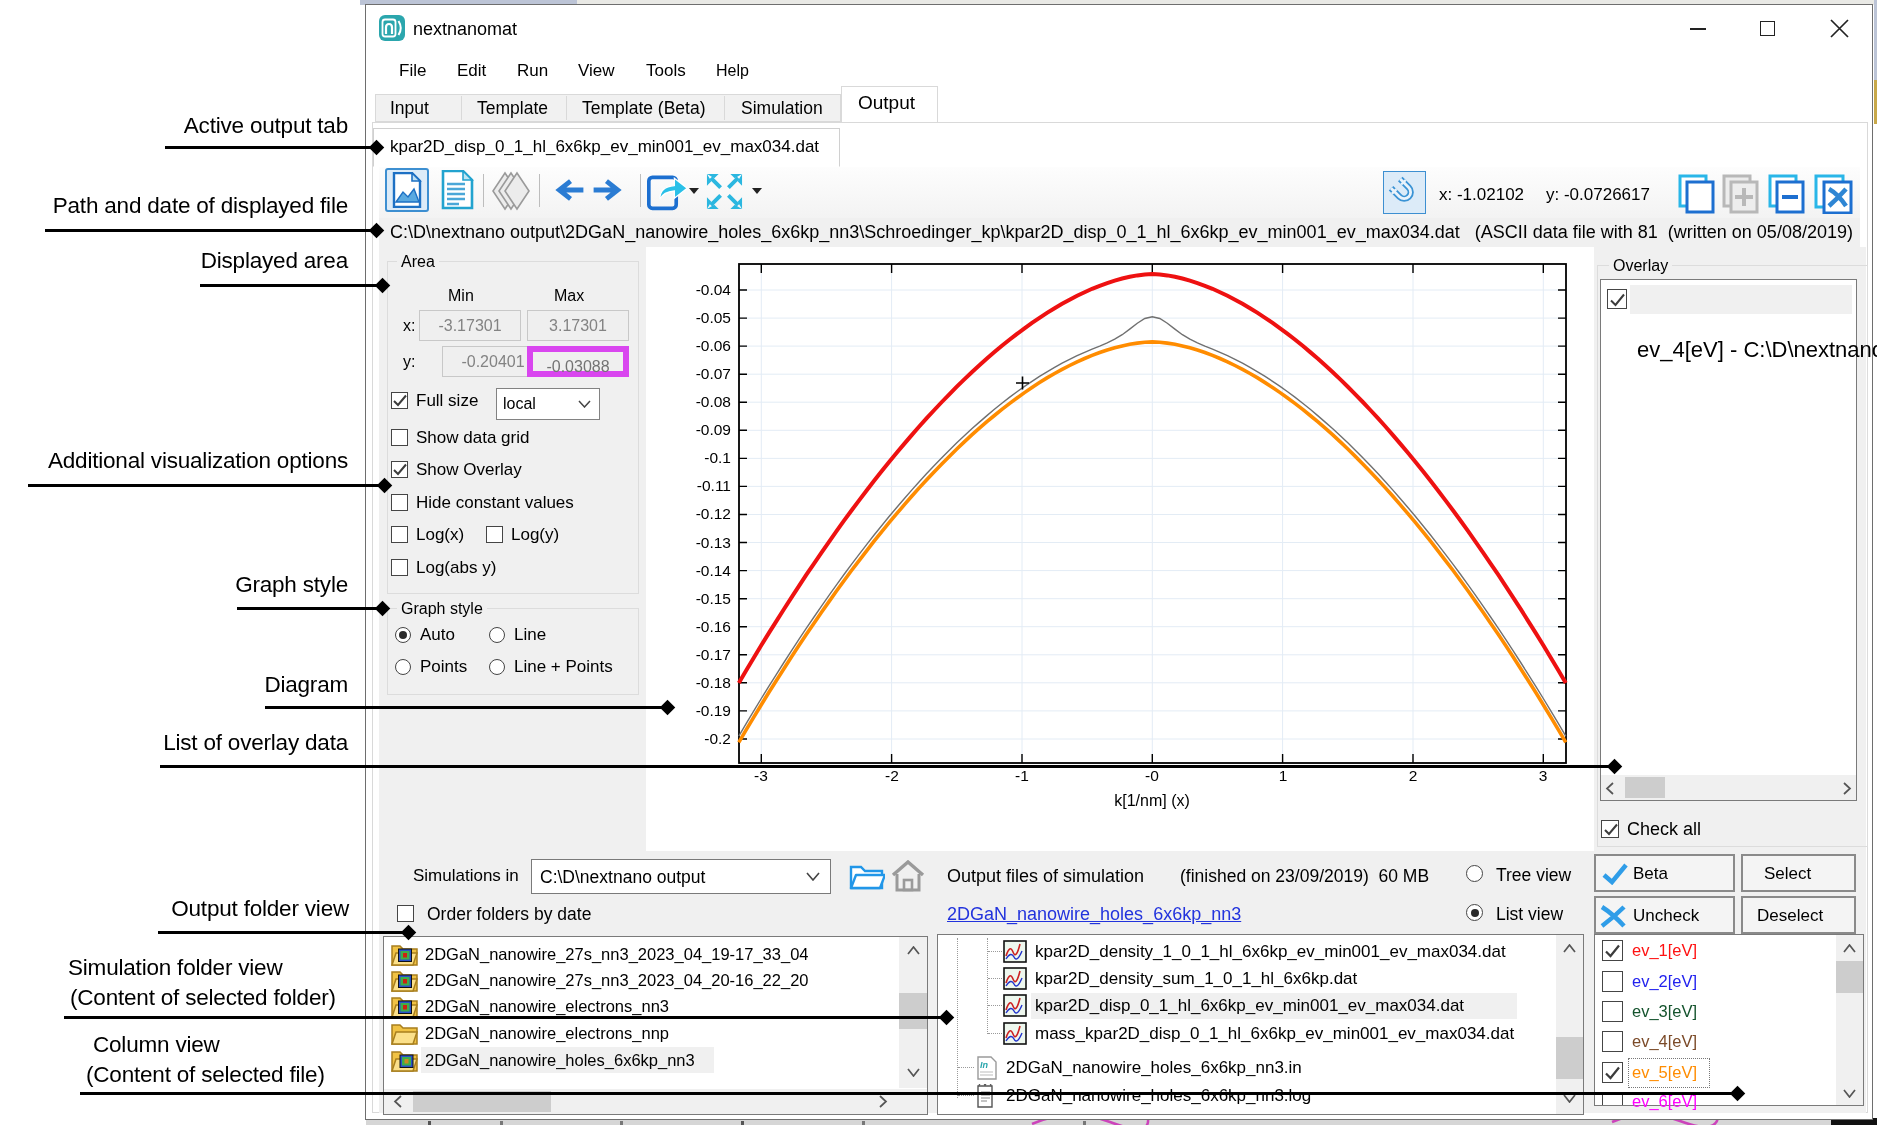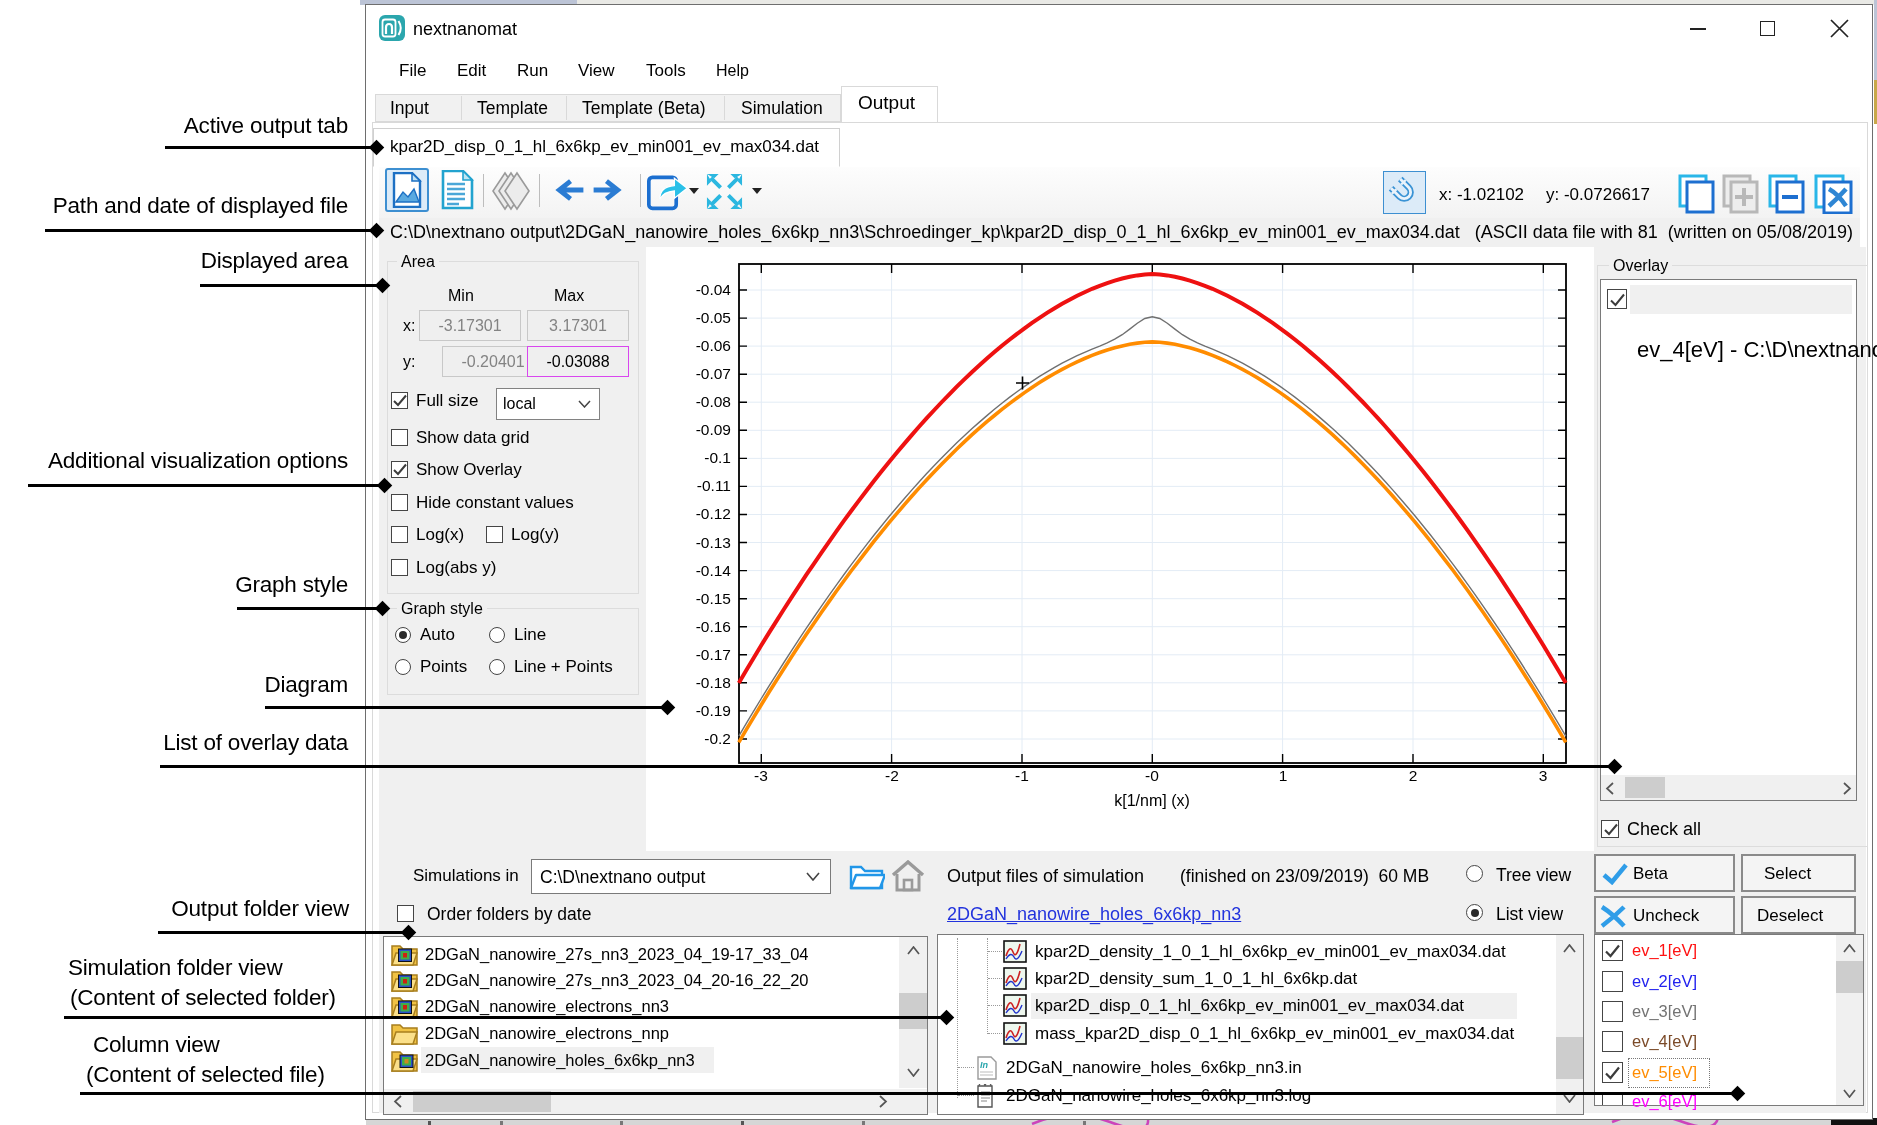--- a/index.html
+++ b/index.html
@@ -179,21 +179,21 @@
 <div id="leftpanel">
   <div class="grp" style="left:387px;top:261px;width:250px;height:331px;"></div>
   <div class="grplbl" style="left:397px;top:253px;">Area</div>
   <div class="t16" style="left:448px;top:287px;">Min</div>
   <div class="t16" style="left:554px;top:287px;">Max</div>
   <div class="t16" style="left:403px;top:317px;">x:</div>
   <div class="t16" style="left:403px;top:353px;">y:</div>
   <div class="abs" style="left:419px;top:310px;width:102px;height:31px;background:#efefef;border:1px solid #c8c8c8;box-sizing:border-box;color:#838383;font-size:16px;text-align:center;line-height:29px;">-3.17301</div>
   <div class="abs" style="left:527px;top:310px;width:102px;height:31px;background:#efefef;border:1px solid #c8c8c8;box-sizing:border-box;color:#838383;font-size:16px;text-align:center;line-height:29px;">3.17301</div>
   <div class="abs" style="left:419px;top:346px;width:102px;height:31px;background:#efefef;border:1px solid #c8c8c8;box-sizing:border-box;color:#838383;font-size:16px;text-align:center;line-height:29px;margin-left:23px;">-0.20401</div>
-  <div class="abs" style="left:527px;top:346px;width:102px;height:31px;background:#efefef;border:1px solid #d946ef;box-sizing:border-box;color:#000000;font-size:16px;text-align:center;line-height:29px;">-0.03088</div>
+  <div class="abs" style="left:527px;top:346px;width:102px;height:31px;background:#efefef;border:6px solid #d946ef;box-sizing:border-box;color:#737373;font-size:16px;text-align:center;line-height:29px;">-0.03088</div>
   <div class="cb" style="left:391px;top:392px;"></div>
     <svg class="abs" style="left:393px;top:394px;" width="14" height="13">
       <path d="M1,7 L5,11 L13,1.5" stroke="#3c3c3c" stroke-width="2" fill="none"></path>
     </svg>
   <div class="t16" style="left:416px;top:391px;font-size:17px;">Full size</div>
   <div class="abs" style="left:496px;top:388px;width:104px;height:32px;background:#fff;border:1px solid #828282;box-sizing:border-box;"></div>
   <div class="t16" style="left:503px;top:395px;">local</div>
   <svg class="abs" style="left:578px;top:400px;" width="13" height="8">
       <path d="M1,1 L6.5,7 L12,1" stroke="#444" stroke-width="1.5" fill="none"></path>
     </svg>
@@ -452,21 +452,21 @@
   <div class="abs" style="left:1594px;top:934px;width:270px;height:172px;background:#fff;border:1px solid #7a7a7a;box-sizing:border-box;"></div>
   <div id="columnlist">
     <div class="cb" style="left:1602px;top:940px;width:21px;height:21px;"></div>
       <svg class="abs" style="left:1605px;top:944px;" width="15" height="14">
         <path d="M1,7.5 L5.5,12 L14,1.5" stroke="#3c3c3c" stroke-width="2.2" fill="none"></path>
       </svg>
     <div class="t17" style="left:1632px;top:941px;font-size:16.5px;color:#ff1111;">ev_1[eV]</div>
     <div class="cb" style="left:1602px;top:971px;width:21px;height:21px;"></div>
     <div class="t17" style="left:1632px;top:972px;font-size:16.5px;color:#2222ee;">ev_2[eV]</div>
     <div class="cb" style="left:1602px;top:1001px;width:21px;height:21px;"></div>
-    <div class="t17" style="left:1632px;top:1002px;font-size:16.5px;color:#737373;">ev_3[eV]</div>
+    <div class="t17" style="left:1632px;top:1002px;font-size:16.5px;color:#14532d;">ev_3[eV]</div>
     <div class="cb" style="left:1602px;top:1031px;width:21px;height:21px;"></div>
     <div class="t17" style="left:1632px;top:1032px;font-size:16.5px;color:#7b4a28;">ev_4[eV]</div>
     <div class="cb" style="left:1602px;top:1062px;width:21px;height:21px;"></div>
       <svg class="abs" style="left:1605px;top:1066px;" width="15" height="14">
         <path d="M1,7.5 L5.5,12 L14,1.5" stroke="#3c3c3c" stroke-width="2.2" fill="none"></path>
       </svg>
     <div class="abs" style="left:1628px;top:1058px;width:80px;height:28px;border:1.5px dotted #777;"></div>
     <div class="t17" style="left:1632px;top:1063px;font-size:16.5px;color:#ff8c00;">ev_5[eV]</div>
     <div class="cb" style="left:1602px;top:1092px;width:21px;height:13px;border-bottom:none;"></div>
     <div class="t17" style="left:1632px;top:1092px;font-size:16.5px;color:#ff00ff;">ev_6[eV]</div>

